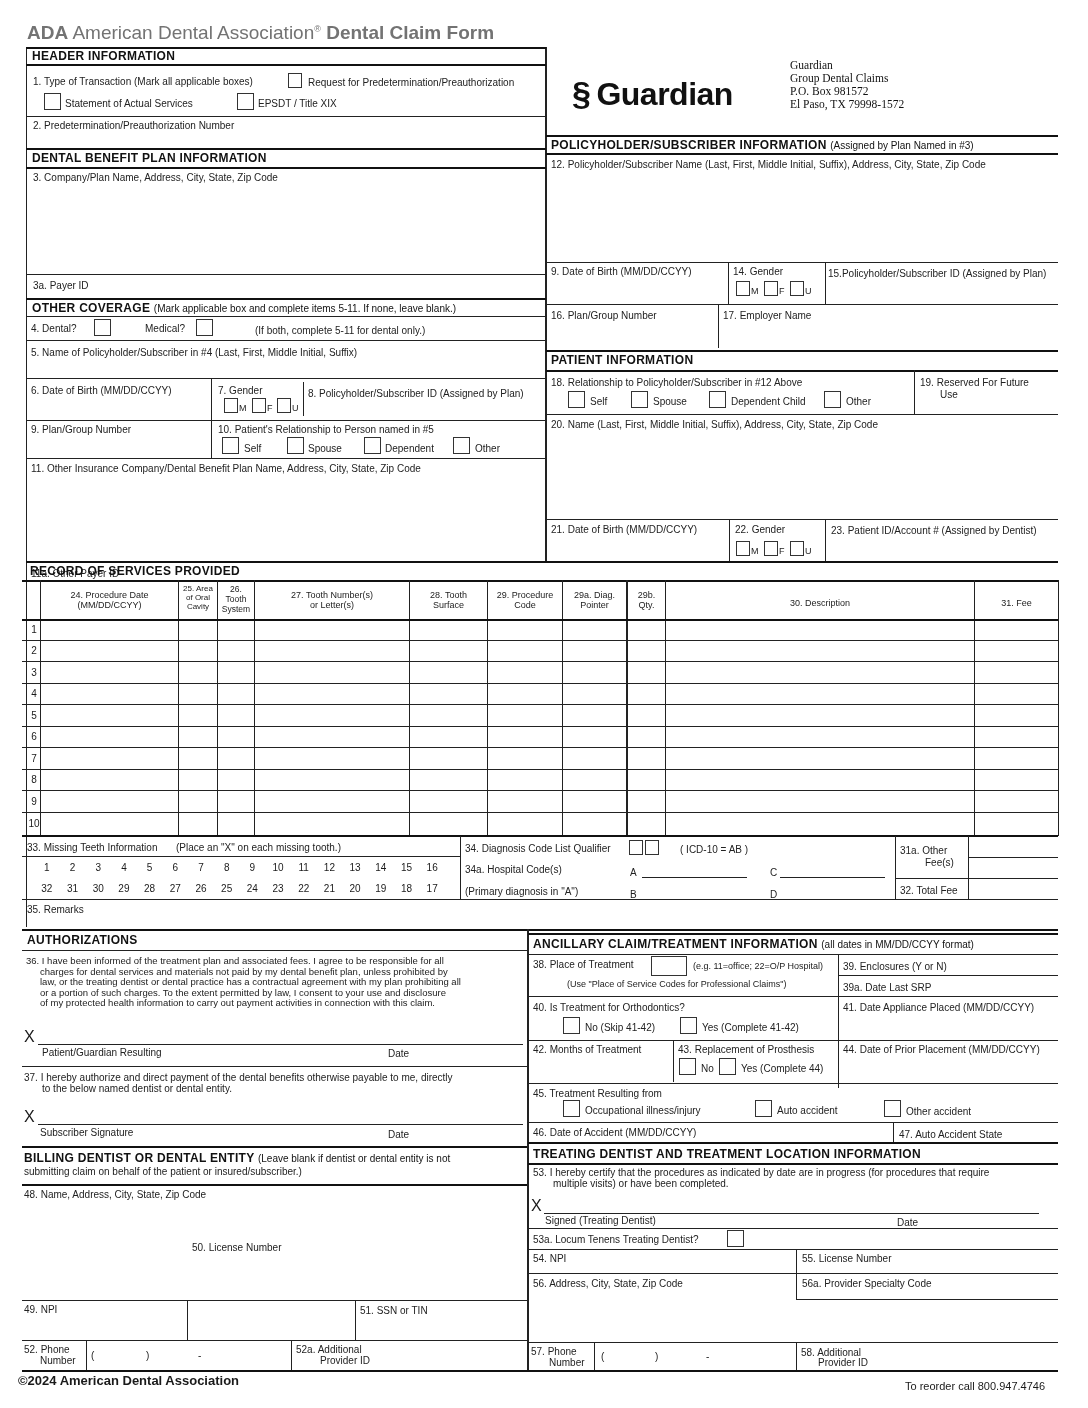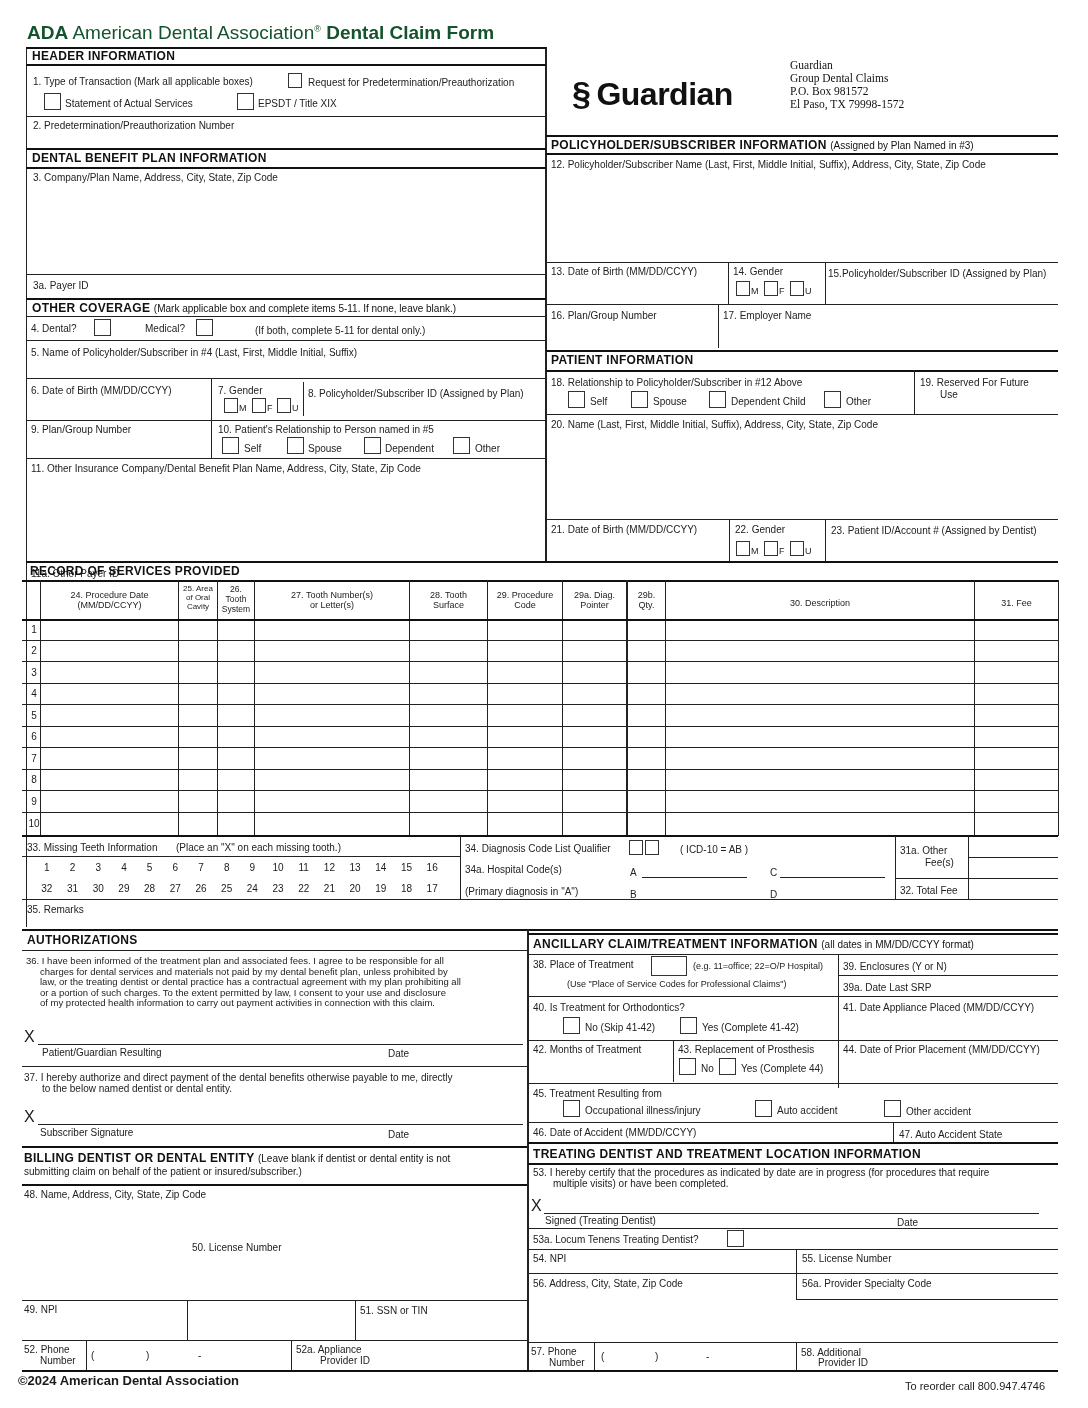--- a/index.html
+++ b/index.html
@@ -7,21 +7,21 @@
   body { font-family: "Liberation Sans", sans-serif; color: #1a1a1a; position: relative; font-size: 10px; }
   .abs { position: absolute; }
   .hline { position: absolute; background: #222; height: 1px; }
   .thick { height: 2px; background: #111; }
   .vline { position: absolute; background: #222; width: 1px; }
   .lbl { position: absolute; font-size: 10px; line-height: 11px; white-space: nowrap; color: #222; }
   .sec { position: absolute; font-weight: bold; font-size: 12px; letter-spacing: 0.3px; color: #111; white-space: nowrap; }
   .sec .sub { font-weight: normal; font-size: 10px; letter-spacing: 0; }
   .cb { position: absolute; width: 17px; height: 17px; border: 1px solid #333; background: #fff; }
   .cb.sm { width: 14px; height: 15px; }
-  .title { position: absolute; left: 27px; top: 22px; font-size: 19px; white-space: nowrap; color: #14532d; }
+  .title { position: absolute; left: 27px; top: 22px; font-size: 19px; white-space: nowrap; color: #737373; }
   .title b { font-weight: bold; }
   .logo { position: absolute; left: 572px; top: 74px; font-size: 32px; font-weight: bold; color: #111; white-space: nowrap; letter-spacing: -0.5px; }
   .logo .mark { font-size: 34px; margin-right: 6px; }
   .addr { position: absolute; left: 790px; top: 59px; font-family: "Liberation Serif", serif; font-size: 11.5px; line-height: 13px; color: #111; }
   .para { position: absolute; font-size: 10px; line-height: 11px; color: #222; }
   .rownum { position: absolute; left: 27px; width: 14px; font-size: 10px; text-align: center; }
   .colhdr { position: absolute; font-size: 9px; line-height: 10px; text-align: center; color: #222; }
   .teeth { position: absolute; font-size: 10px; display: flex; }
   .teeth span { width: 25.7px; text-align: center; }
   .xmark { position: absolute; font-size: 16px; }
@@ -109,21 +109,21 @@
 <div class="lbl" style="left:31px;top:463px">11. Other Insurance Company/Dental Benefit Plan Name, Address, City, State, Zip Code</div>
 <div class="field" style="left:31px;top:476px;width:508px;height:60px"></div>
 <div class="lbl" style="left:31px;top:568px">11a. Other Payer ID</div>
 
 <div class="hline thick" style="left:546px;top:135px;width:512px"></div>
 <div class="sec" style="left:551px;top:138px"><span>POLICYHOLDER/SUBSCRIBER INFORMATION</span> <span class="sub">(Assigned by Plan Named in #3)</span></div>
 <div class="hline thick" style="left:546px;top:153px;width:512px"></div>
 <div class="lbl" style="left:551px;top:159px">12. Policyholder/Subscriber Name (Last, First, Middle Initial, Suffix), Address, City, State, Zip Code</div>
 <div class="field" style="left:551px;top:172px;width:500px;height:84px"></div>
 <div class="hline" style="left:546px;top:262px;width:512px"></div>
-<div class="lbl" style="left:551px;top:266px">13. Date of Birth (MM/DD/CCYY)</div>
+<div class="lbl" style="left:551px;top:266px">9. Date of Birth (MM/DD/CCYY)</div>
 <div class="vline" style="left:728px;top:262px;height:42px"></div>
 <div class="lbl" style="left:733px;top:266px">14. Gender</div>
 <div class="cb sm" style="left:736px;top:281px"></div>
 <div class="lbl" style="left:751px;top:286px;font-size:9px">M</div>
 <div class="cb sm" style="left:764px;top:281px"></div>
 <div class="lbl" style="left:779px;top:286px;font-size:9px">F</div>
 <div class="cb sm" style="left:790px;top:281px"></div>
 <div class="lbl" style="left:805px;top:286px;font-size:9px">U</div>
 <div class="vline" style="left:825px;top:262px;height:42px"></div>
 <div class="lbl" style="left:828px;top:268px">15.Policyholder/Subscriber ID (Assigned by Plan)</div>
@@ -318,21 +318,21 @@
 <div class="lbl" style="left:360px;top:1305px">51. SSN or TIN</div>
 <div class="hline" style="left:22px;top:1340px;width:505px"></div>
 <div class="lbl" style="left:24px;top:1344px">52. Phone</div>
 <div class="lbl" style="left:40px;top:1355px">Number</div>
 <div class="vline" style="left:86px;top:1340px;height:30px"></div>
 <div class="lbl" style="left:91px;top:1350px">(</div>
 <div class="lbl" style="left:146px;top:1350px">)</div>
 <div class="lbl" style="left:198px;top:1350px">-</div>
 <div class="field" style="left:88px;top:1342px;width:200px;height:26px"></div>
 <div class="vline" style="left:291px;top:1340px;height:30px"></div>
-<div class="lbl" style="left:296px;top:1344px">52a. Appliance</div>
+<div class="lbl" style="left:296px;top:1344px">52a. Additional</div>
 <div class="lbl" style="left:320px;top:1355px">Provider ID</div>
 <div class="hline thick" style="left:22px;top:1370px;width:1036px"></div>
 
 <div class="hline thick" style="left:528px;top:933px;width:530px"></div>
 <div class="sec" style="left:533px;top:937px"><span>ANCILLARY CLAIM/TREATMENT INFORMATION</span> <span class="sub">(all dates in MM/DD/CCYY format)</span></div>
 <div class="hline" style="left:528px;top:954px;width:530px"></div>
 <div class="lbl" style="left:533px;top:959px">38. Place of Treatment</div>
 <div class="cb" style="left:651px;top:956px;width:36px;height:20px"></div>
 <div class="lbl" style="left:693px;top:961px;font-size:9px">(e.g. 11=office; 22=O/P Hospital)</div>
 <div class="lbl" style="left:567px;top:979px;font-size:9px">(Use "Place of Service Codes for Professional Claims")</div>

